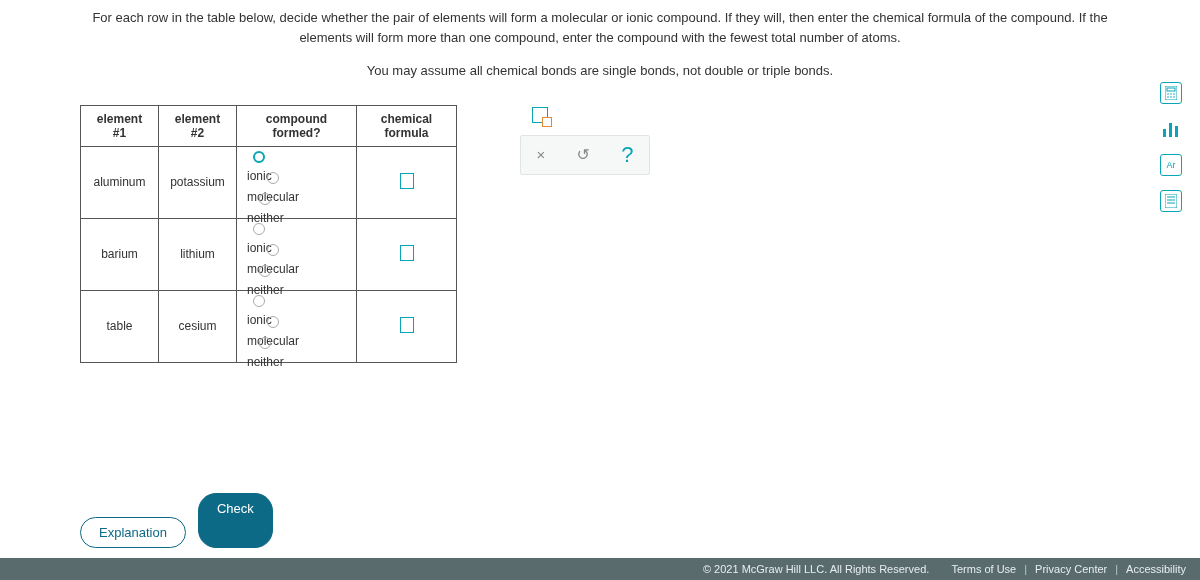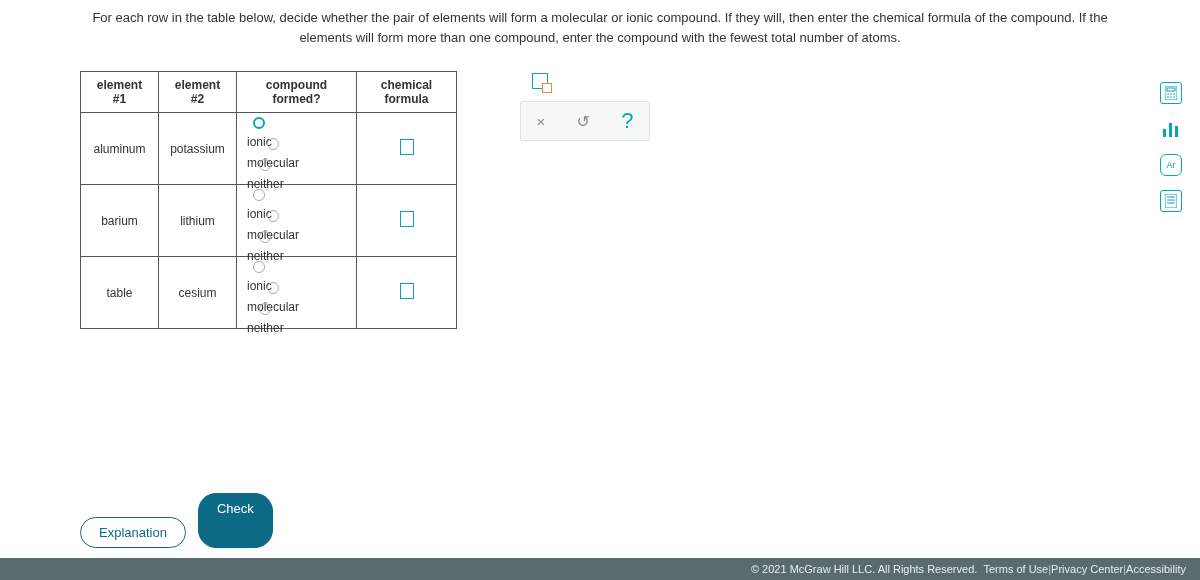--- a/index.html
+++ b/index.html
@@ -164,29 +164,31 @@
     position: absolute;
     left: 0; right: 0; bottom: 0;
     height: 22px;
     background: #5a6b6e;
     color: #e6eef0;
     font-size: 11px;
     display: flex;
     align-items: center;
     justify-content: flex-end;
     padding: 0 14px;
+    gap: 8px;
   }
   .footer .sep { color: #b9c6c9; }
   .footer a { color: #e6eef0; text-decoration: none; }
 </style>
 </head>
 <body>
 
 <div class="question-text">
   <p>For each row in the table below, decide whether the pair of elements will form a molecular or ionic compound. If they will, then enter the chemical formula of the compound. If the elements will form more than one compound, enter the compound with the fewest total number of atoms.</p>
+  <p>You may assume all chemical bonds are single bonds, not double or triple bonds.</p>
 </div>
 
 <div class="work-area">
 
   <table class="data">
     <thead>
       <tr>
         <th>element #1</th>
         <th>element #2</th>
         <th>compound formed?</th>
@@ -286,21 +288,21 @@
         <circle cx="9" cy="11" r="0.8" fill="#0aa4b7"></circle>
       </svg>
   </div>
   <div class="tool">
     <svg width="18" height="16" viewBox="0 0 18 16">
         <rect x="1" y="8" width="3" height="8" fill="#0aa4b7"></rect>
         <rect x="7" y="2" width="3" height="14" fill="#0aa4b7"></rect>
         <rect x="13" y="5" width="3" height="11" fill="#0aa4b7"></rect>
       </svg>
   </div>
-  <div class="tool boxed" style="font-size:9px;font-weight:normal;border-radius:6px;">Ar</div>
+  <div class="tool boxed" style="font-size:9px;font-weight:normal;">Ar</div>
   <div class="tool boxed">
     <svg width="12" height="14" viewBox="0 0 12 14">
         <rect x="0" y="0" width="12" height="14" fill="none" stroke="#0aa4b7" stroke-width="1"></rect>
         <line x1="2" y1="3" x2="10" y2="3" stroke="#0aa4b7" stroke-width="1"></line>
         <line x1="2" y1="6" x2="10" y2="6" stroke="#0aa4b7" stroke-width="1"></line>
         <line x1="2" y1="9" x2="10" y2="9" stroke="#0aa4b7" stroke-width="1"></line>
       </svg>
   </div>
 </div>
 

